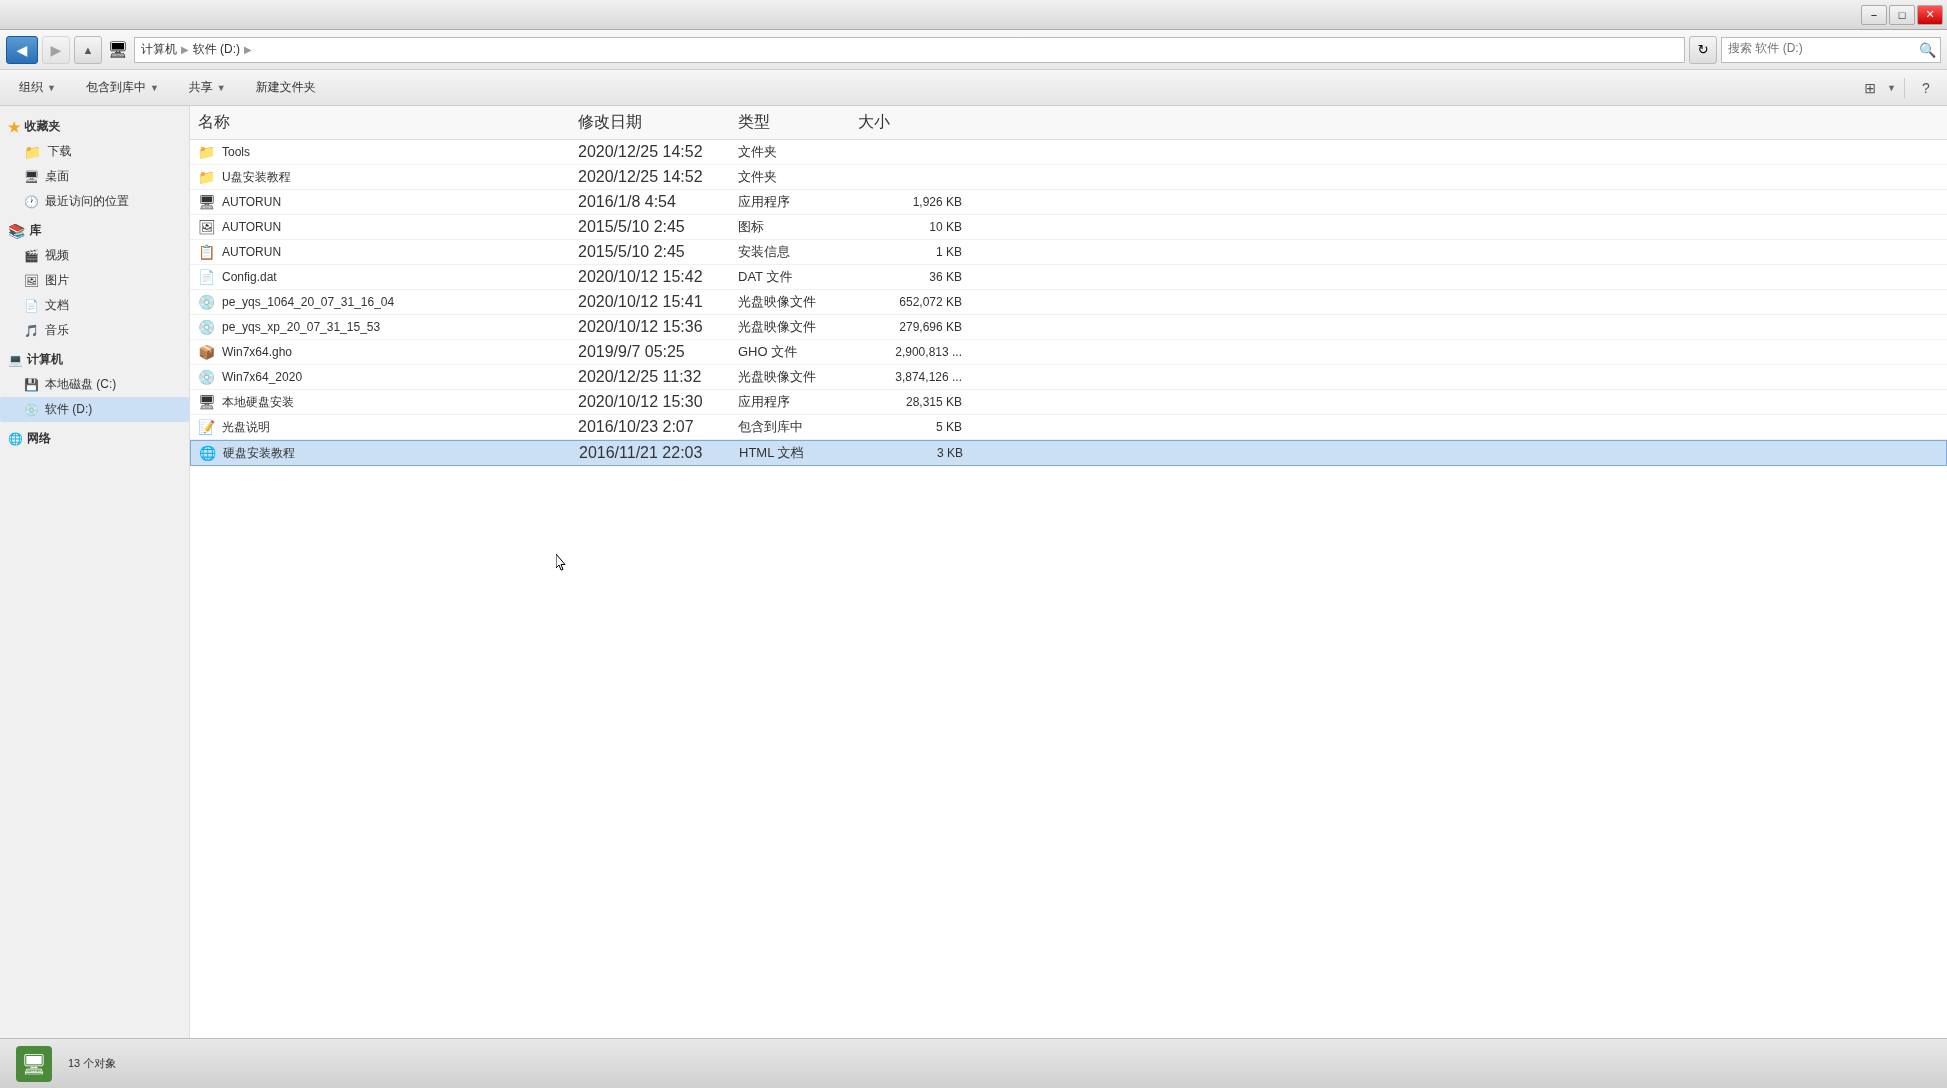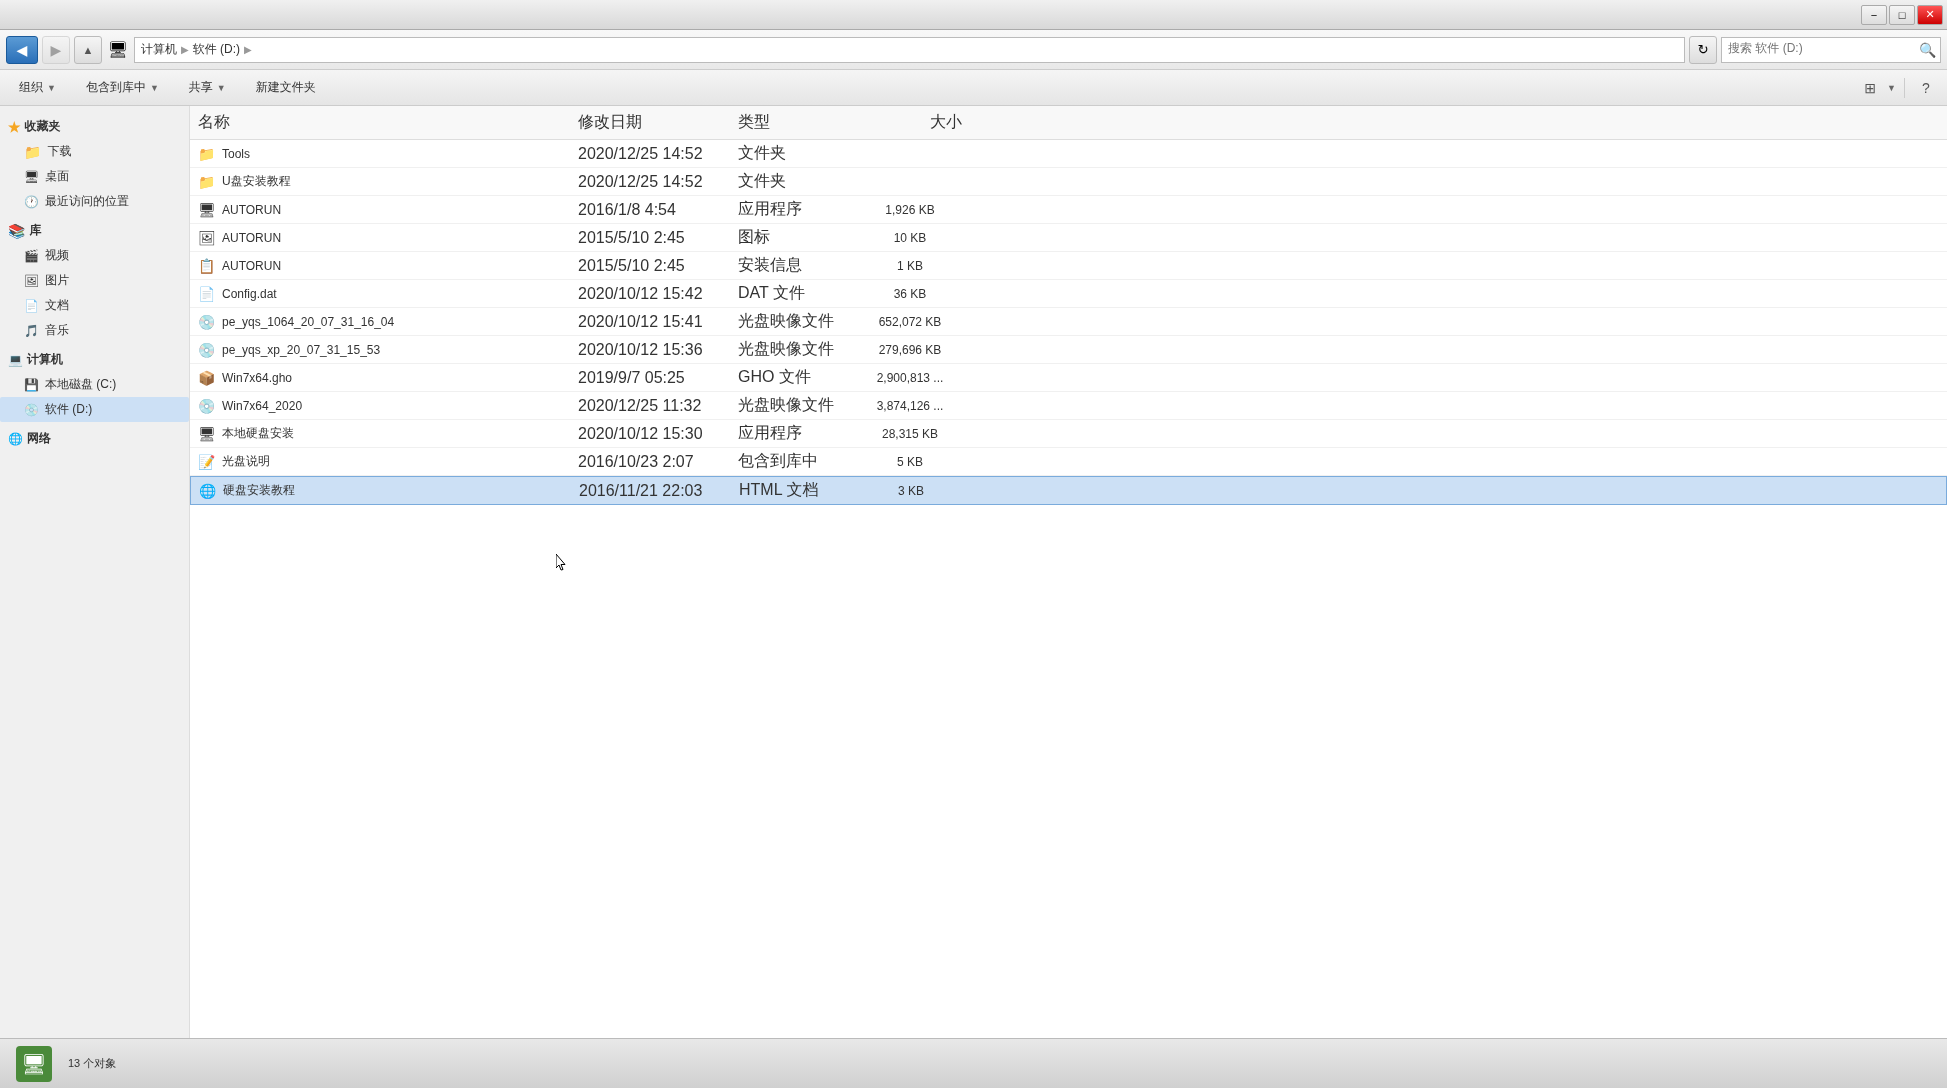--- a/index.html
+++ b/index.html
@@ -234,21 +234,21 @@
     .col-header {
       font-size: 16px;
       color: #333;
       cursor: pointer;
       padding: 2px 8px;
       user-select: none;
     }
     .col-name { width: 380px; flex-shrink: 0; }
     .col-date { width: 160px; flex-shrink: 0; }
     .col-type { width: 120px; flex-shrink: 0; }
-    .col-size { width: 120px; flex-shrink: 0; text-align: right; }
+    .col-size { width: 120px; flex-shrink: 0; }
 
     .file-row {
       display: flex;
       align-items: center;
       padding: 3px 0;
       border-bottom: 1px solid #f0f0f0;
       cursor: pointer;
     }
     .file-row.selected { background: #cce0f5; border: 1px solid #7aabdc; }
     .file-name-cell {
@@ -275,31 +275,31 @@
     .file-date {
       width: 160px;
       flex-shrink: 0;
       font-size: 16px;
       color: #333;
       padding: 0 8px;
     }
     .file-type {
       width: 120px;
       flex-shrink: 0;
-      font-size: 16px;
+      font-size: 13px;
       color: #333;
       padding: 0 8px;
     }
     .file-size {
       width: 120px;
       flex-shrink: 0;
       font-size: 12px;
       color: #333;
       padding: 0 8px;
-      text-align: center;
+      text-align: right;
     }
 
     
     .status-bar {
       height: 50px;
       background: linear-gradient(to bottom, #e8e8e8, #d0d0d0);
       border-top: 1px solid #bbb;
       display: flex;
       align-items: center;
       padding: 0 16px;

